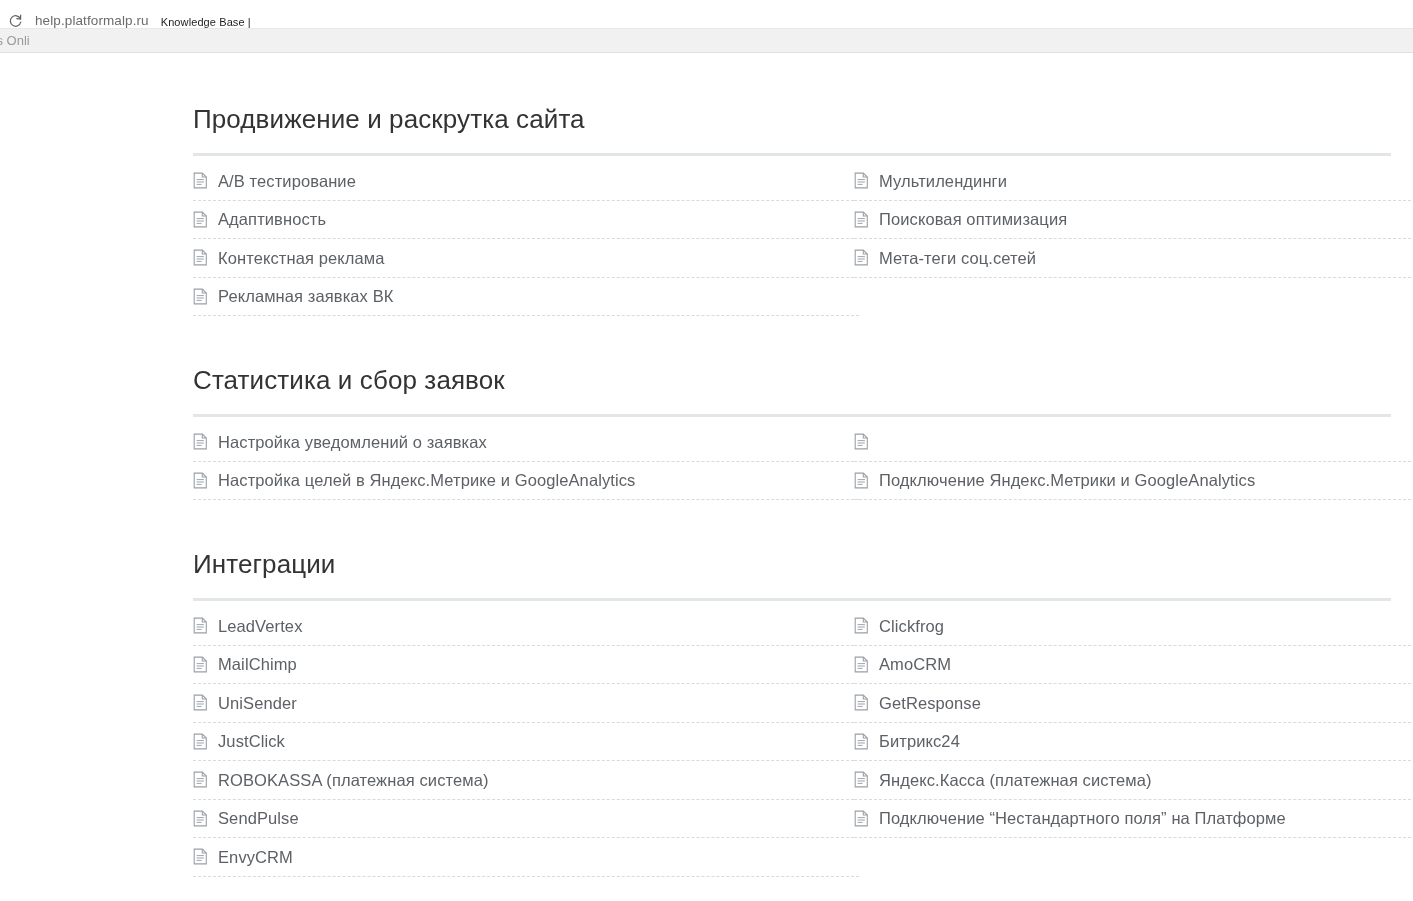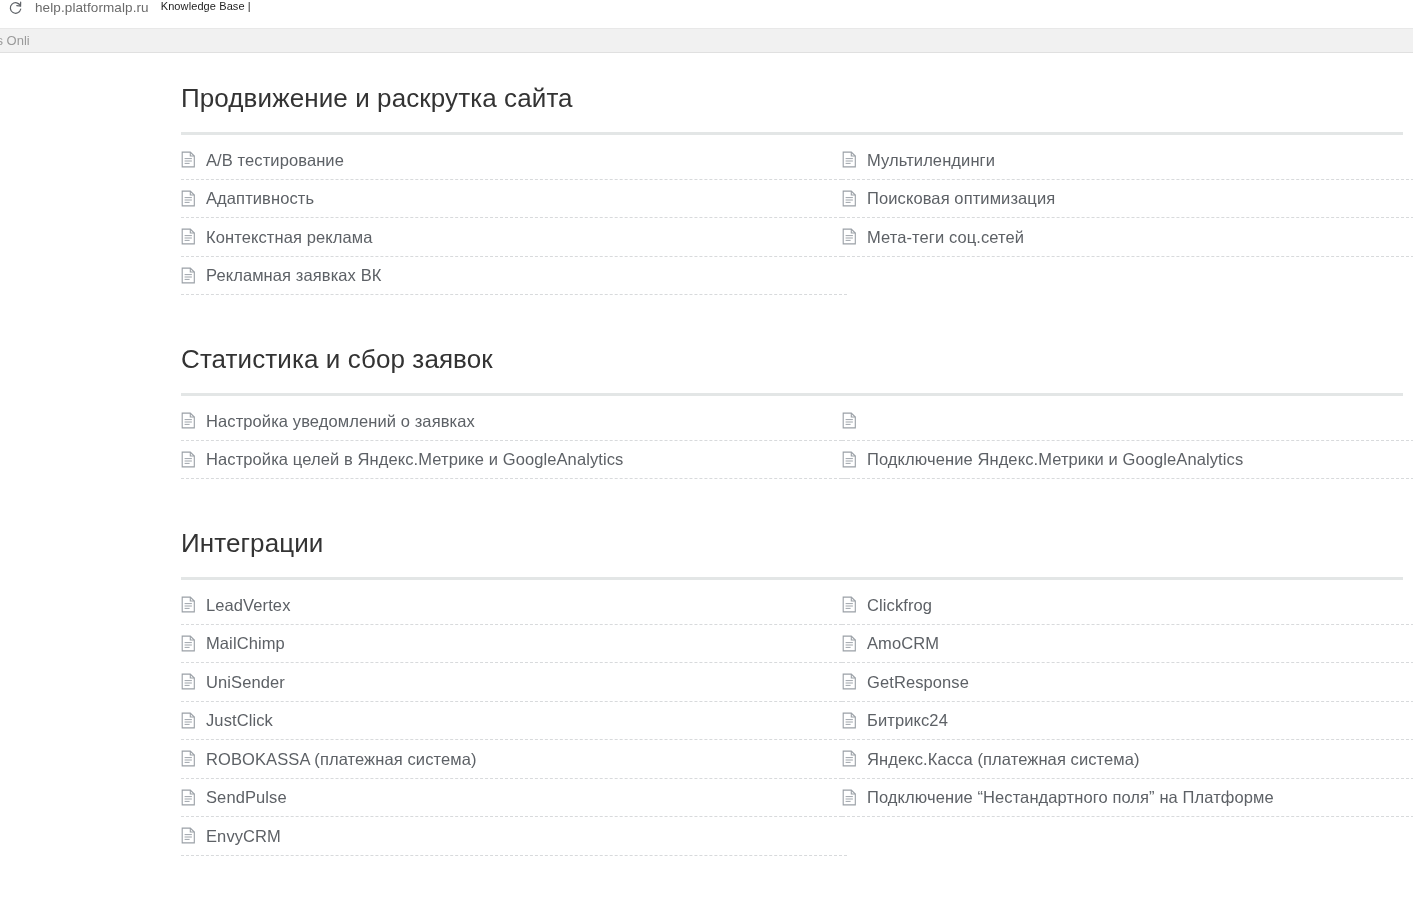--- a/index.html
+++ b/index.html
@@ -13,21 +13,21 @@
     font-family: "Liberation Sans", sans-serif;
     overflow: hidden;
     position: relative;
   }
 
   
   .browser-bar {
     height: 28px;
     background: #ffffff;
     display: flex;
-    align-items: flex-start;
+    align-items: flex-end;
     padding: 0 0 0 8px;
     box-sizing: border-box;
     white-space: nowrap;
   }
   .reload-icon {
     width: 15px;
     height: 15px;
     flex: 0 0 auto;
     margin-right: 12px;
     color: #5f6368;
@@ -61,21 +61,22 @@
     color: #9a9a9a;
     margin-left: -10px;
     padding-left: 0;
     
     -webkit-mask-image: linear-gradient(to right, rgba(0,0,0,1) 0px, rgba(0,0,0,1) 38px, rgba(0,0,0,0) 62px);
     mask-image: linear-gradient(to right, rgba(0,0,0,1) 0px, rgba(0,0,0,1) 38px, rgba(0,0,0,0) 62px);
   }
 
   
   .content {
-    padding: 4px;
+    padding: 16px;
+    margin-top: 9px;
   }
   .section {
     margin: 0 0 0 0;
     padding-left: 177px;
     padding-right: 3px;
   }
   .section-title {
     font-size: 26px;
     font-weight: 400;
     color: #333333;

